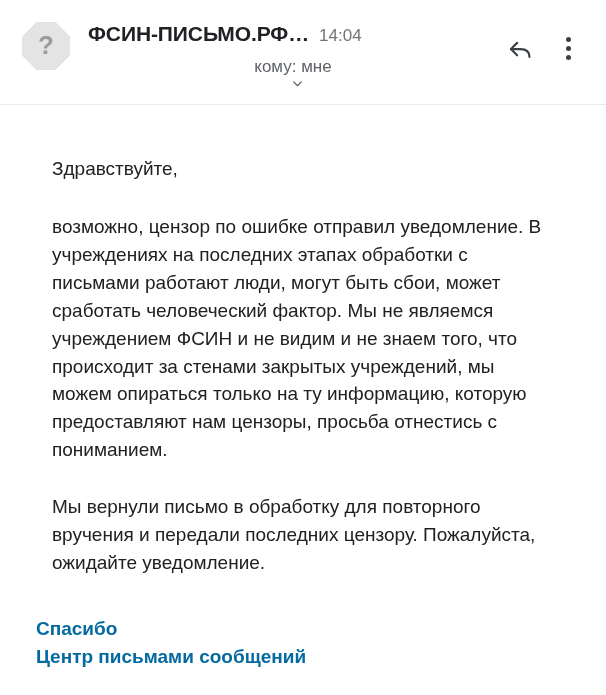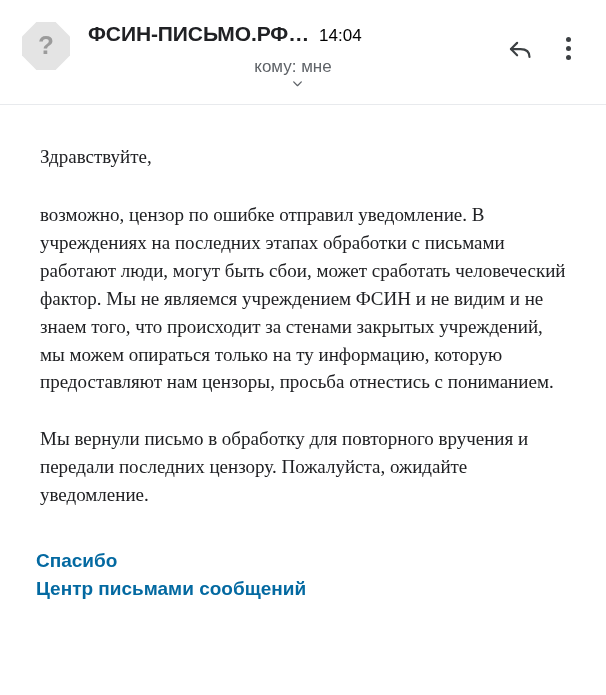--- a/index.html
+++ b/index.html
@@ -71,21 +71,21 @@
     font-size: 21px;
     font-weight: bold;
     color: #202124;
     letter-spacing: -0.1px;
     overflow: hidden;
     text-overflow: ellipsis;
     max-width: 250px;
   }
   .timestamp {
     font-size: 17px;
-    color: #000000;
+    color: #737373;
     margin-left: 10px;
     flex: 0 0 auto;
   }
 
   .recipient-line {
     margin-top: 11px;
     display: flex;
     align-items: center;
     font-size: 17px;
     color: #5f6368;
@@ -140,25 +140,24 @@
     background: #e8eaed;
     margin: 0;
   }
 
   
   .body {
     padding: 34px 36px 0 36px;
     box-sizing: border-box;
   }
   .body p {
-    margin: 4px;
+    margin: 16px;
     font-size: 19px;
     line-height: 1.47;
     color: #202124;
-    font-family: Liberation Serif, serif;
   }
   .p-gap-large { margin-top: 30px !important; }
   .p-gap-med   { margin-top: 29px !important; }
   .p-gap-sig   { margin-top: 38px !important; }
   .signature {
     margin-top: 0;
   }
   .signature div {
     font-size: 19px;
     line-height: 1.47;

